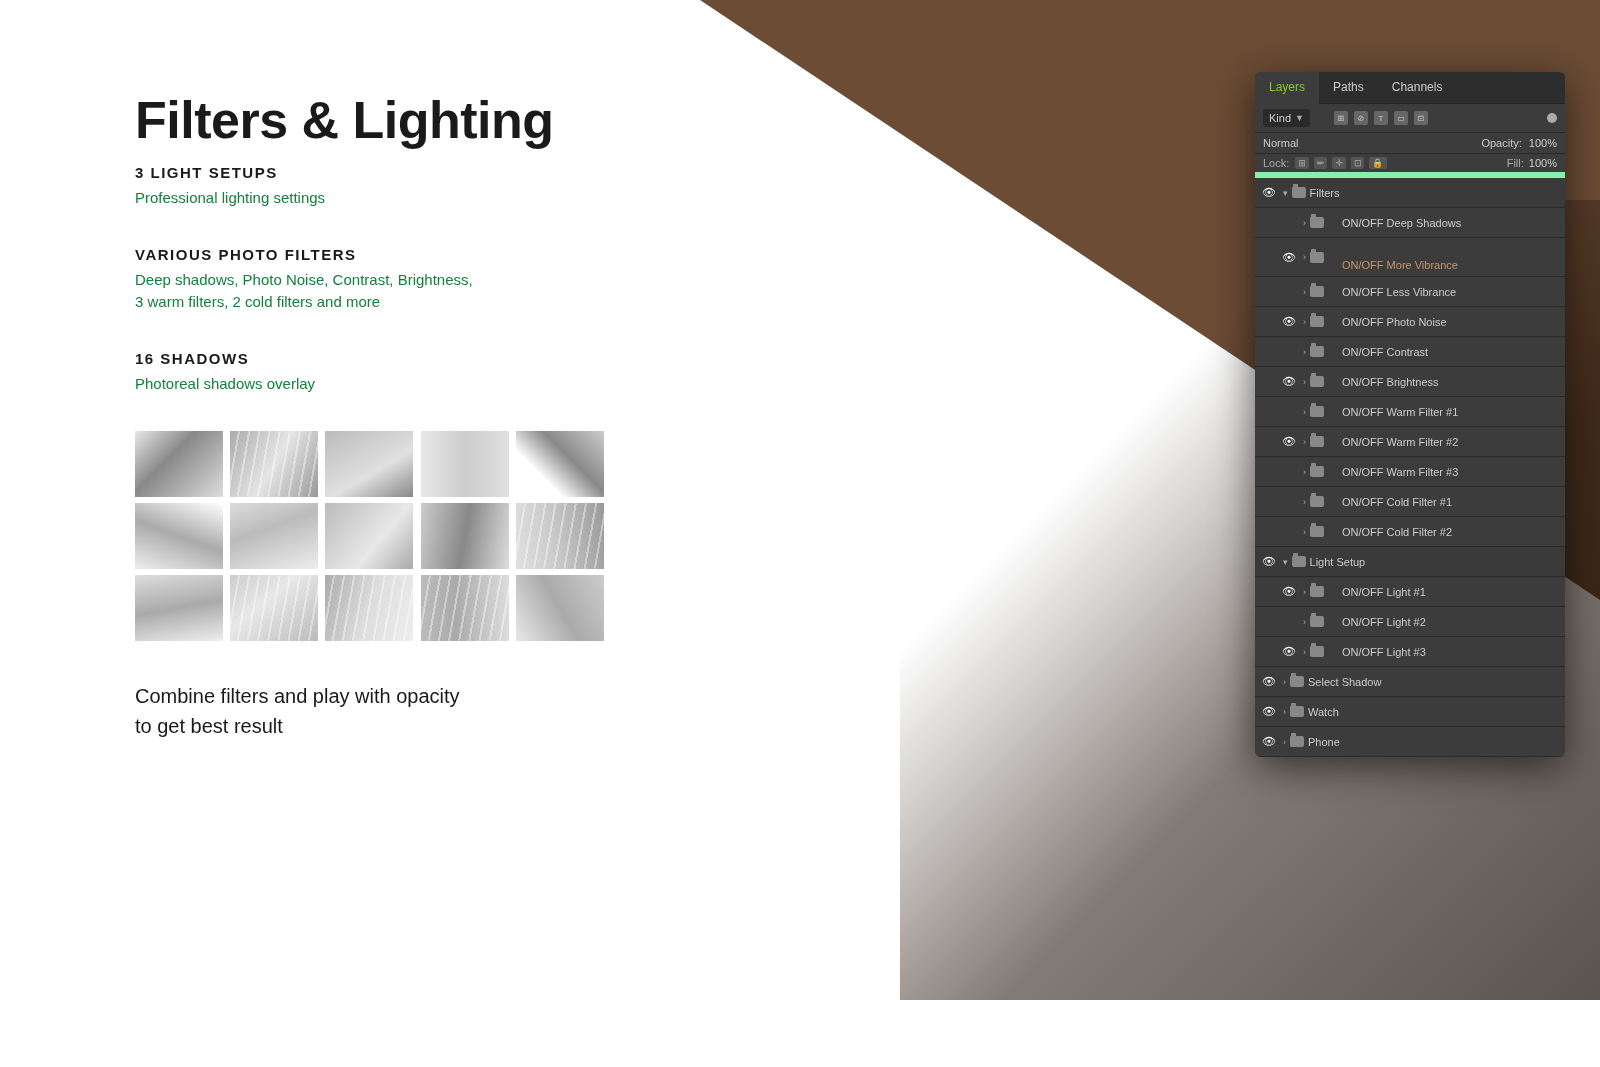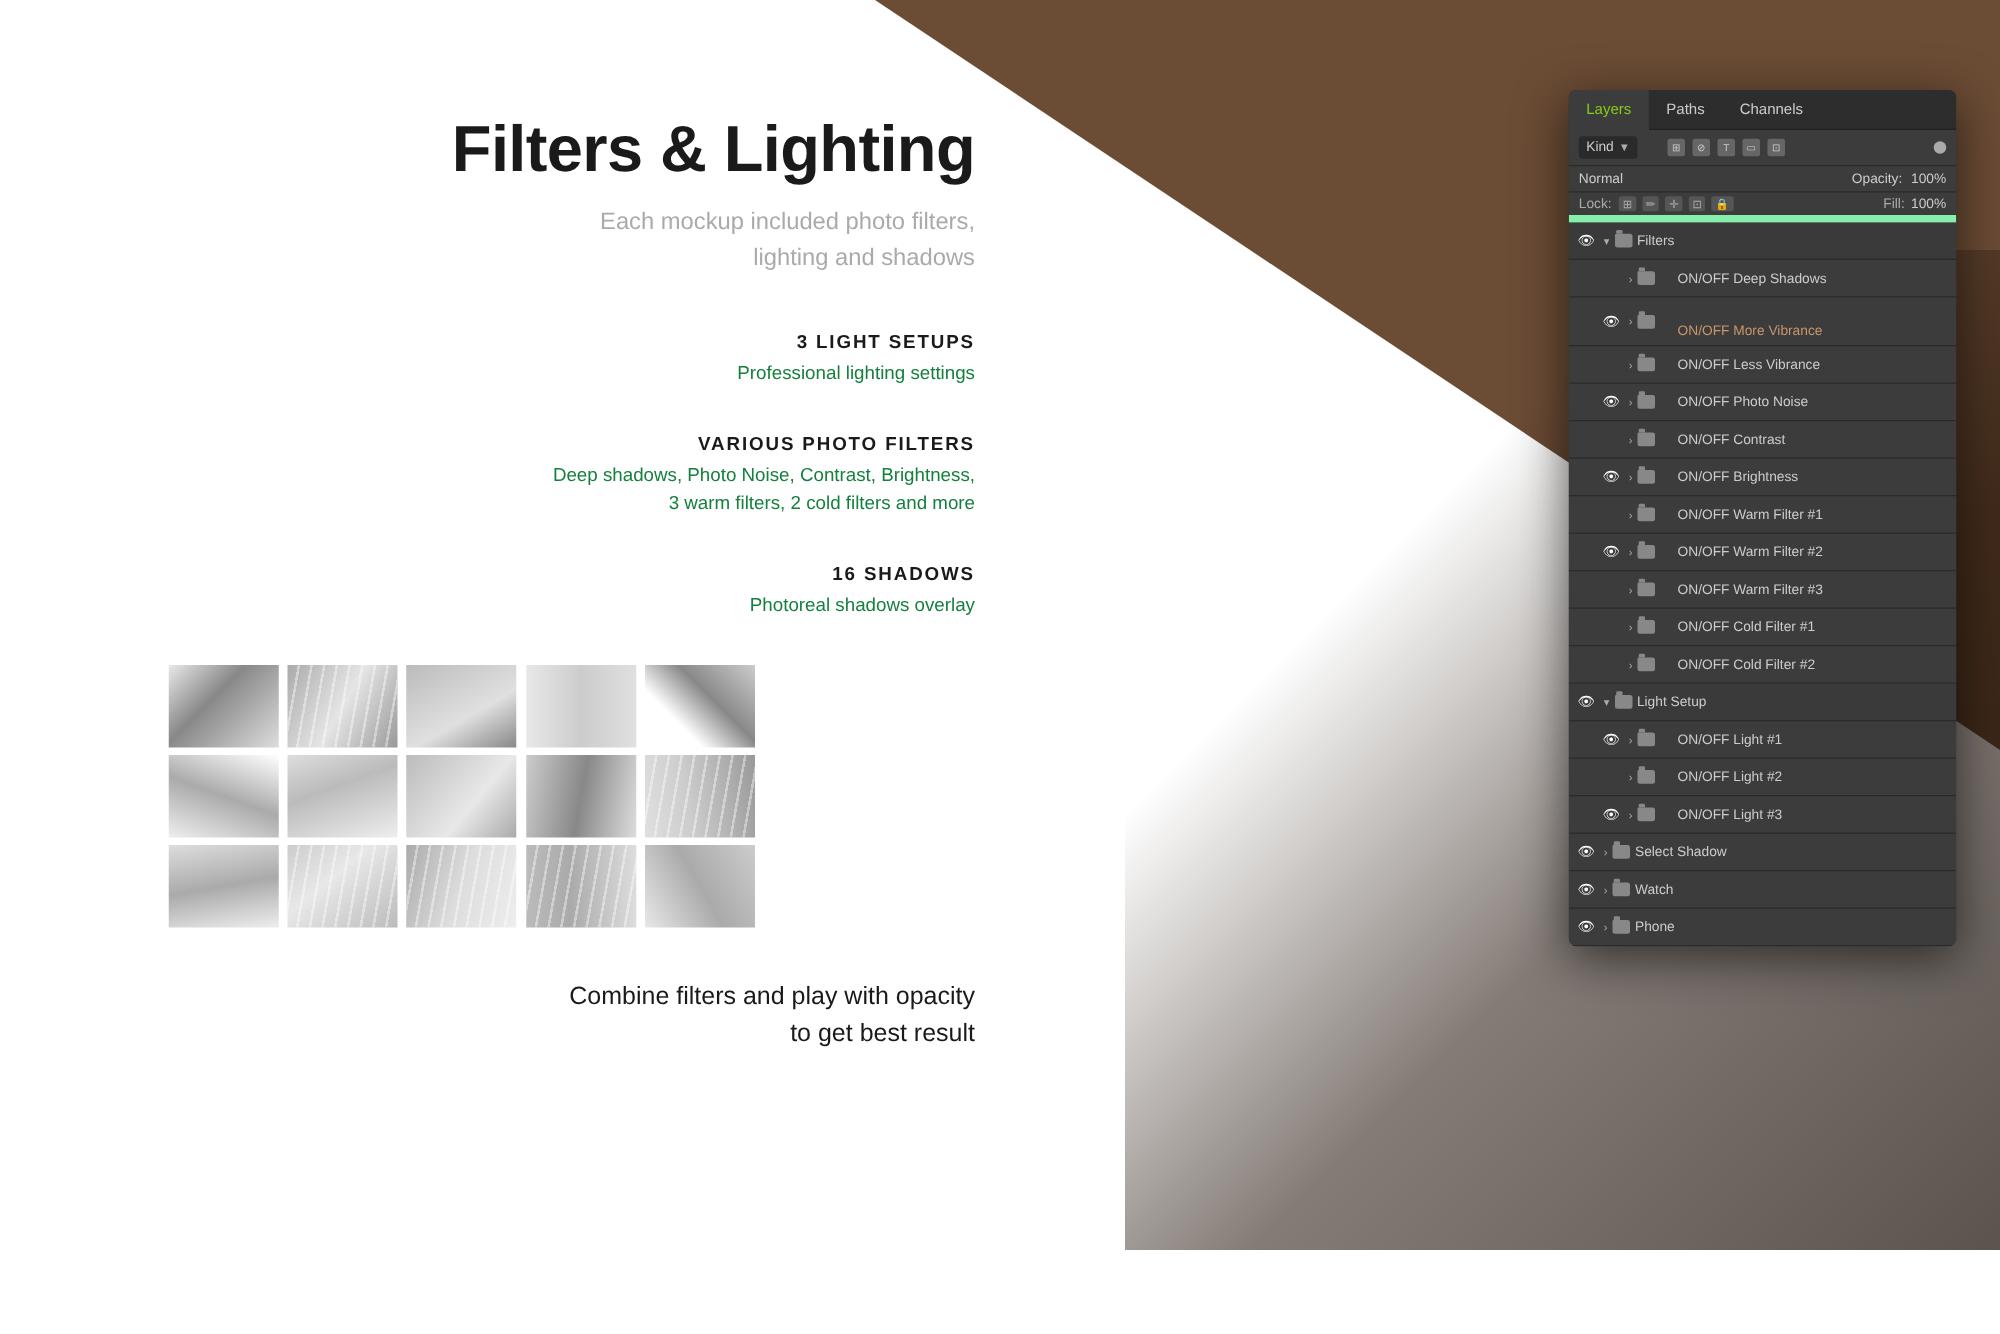--- a/index.html
+++ b/index.html
@@ -47,21 +47,20 @@
     }
 
     .content-area {
       position: absolute;
       top: 0;
       left: 0;
       width: 840px;
       height: 1067px;
       padding: 90px 60px 60px 135px;
       z-index: 2;
-      text-align: right;
     }
 
     .main-title {
       font-size: 52px;
       font-weight: 800;
       color: #1a1a1a;
       margin-bottom: 14px;
       letter-spacing: -0.5px;
     }
 
@@ -365,24 +364,20 @@
 <body>
 
 <div class="bg-triangle"></div>
 
 <div class="shadow-overlay"></div>
 
 <div class="content-area">
 
   <h1 class="main-title">Filters &amp; Lighting</h1>
 
-  <p class="subtitle">
-    <span>Each mockup included photo filters,</span><br>
-    <span>lighting and shadows</span>
-  </p>
 
   <div>
     <div class="section-title">3 LIGHT SETUPS</div>
     <div class="section-desc">Professional lighting settings</div>
   </div>
 
   <div>
     <div class="section-title">VARIOUS PHOTO FILTERS</div>
     <div class="section-desc">Deep shadows, Photo Noise, Contrast, Brightness,<br>3 warm filters, 2 cold filters and more</div>
   </div>

